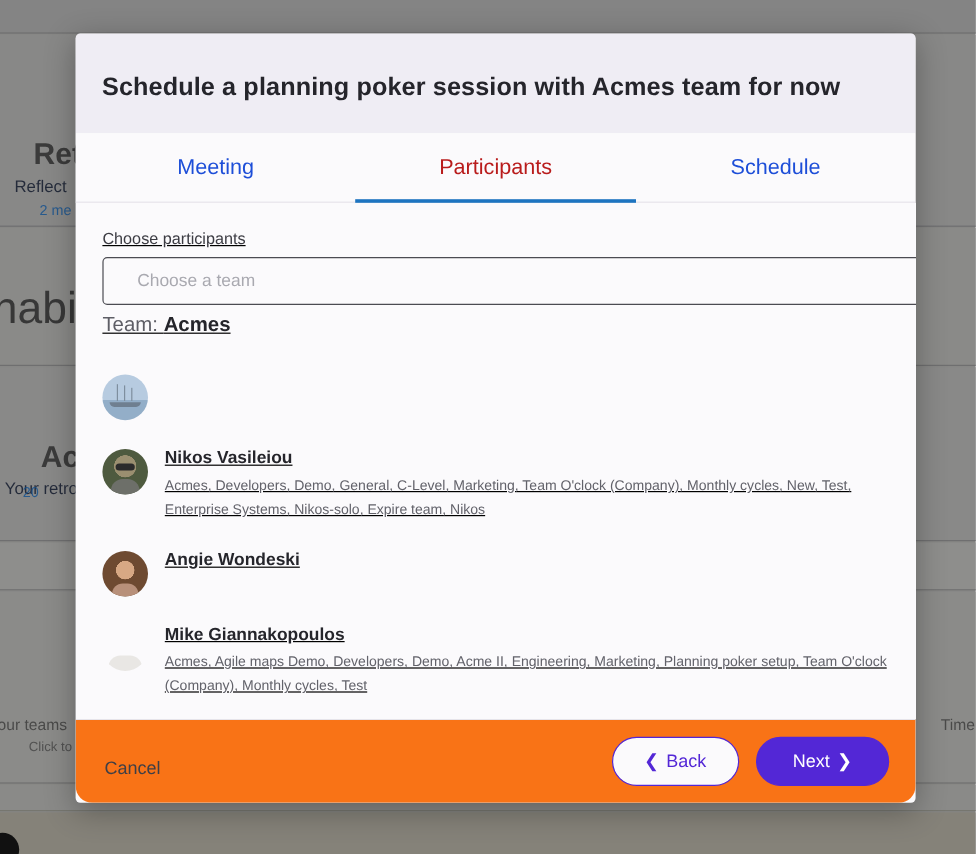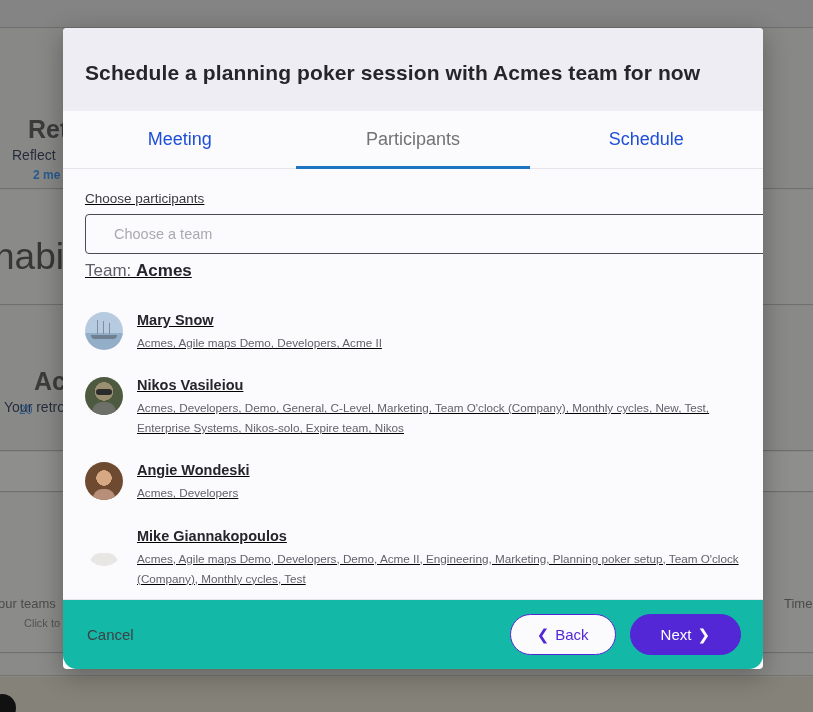--- a/index.html
+++ b/index.html
@@ -89,21 +89,21 @@
     flex: 1;
     text-align: center;
     padding: 18px 0 16px 0;
     font-size: 18px;
     color: #1d4ed8;
     cursor: pointer;
     border-bottom: 3px solid transparent;
     margin-bottom: -1px;
   }
   .tab.active {
-    color: #737373;
+    color: #b91c1c;
     border-bottom-color: #1d74c0;
   }
 
   .modal-body {
     flex: 1;
     overflow-y: auto;
     padding: 22px 22px 4px 22px;
     background: #fbfafc;
     position: relative;
     text-decoration: underline;
@@ -202,24 +202,24 @@
     margin-bottom: 5px;
   }
   .p-teams {
     font-size: 11.7px;
     color: #62626a;
     line-height: 1.72;
   }
 
   .modal-footer {
     border-top: 1px solid #e6e4ea;
-    background: #14b8a6;
+    background: #f97316;
     padding: 14px 22px;
     display: flex;
-    align-items: center;
+    align-items: flex-end;
     justify-content: space-between;
     border-radius: 0 0 14px 14px;
   }
   .cancel-btn {
     background: none;
     border: none;
     font-family: "Liberation Sans", sans-serif;
     font-size: 15px;
     color: #3f3f46;
     cursor: pointer;
@@ -260,21 +260,21 @@
   <div class="bg-band card1"></div>
   <div class="bg-band card2"></div>
   <div class="bg-band card3"></div>
   <div class="bg-band card4"></div>
   <div class="bg-band card5"></div>
   <div class="bg-band card6"></div>
   <div class="bg-band footer"></div>
 
   <div class="bg-text bg-title" style="left:28px; top:115px;">Ret</div>
   <div class="bg-text bg-sub" style="left:12px; top:147px;">Reflect </div>
-  <div class="bg-text bg-link" style="left:33px; top:168px;font-weight:bold;">2 me</div>
+  <div class="bg-text bg-link" style="left:33px; top:168px;">2 me</div>
 
   <div class="bg-text bg-huge" style="left:-6px; top:236px;">habit</div>
 
   <div class="bg-text bg-title" style="left:34px; top:367px;">Ac</div>
   <div class="bg-text bg-sub" style="left:4px; top:399px;">Your retro</div>
   <div class="bg-text bg-link" style="left:19px; top:403px;">20 </div>
 
   <div class="bg-text bg-small" style="left:-2px; top:596px;">our teams</div>
   <div class="bg-text bg-tiny" style="left:24px; top:617px;">Click to vie</div>
 
@@ -302,39 +302,34 @@
     <input class="team-input" type="text" placeholder="Choose a team" style="">
 
     <div class="team-note">
       <span>Team: </span><b>Acmes</b>
     </div>
 
     <div class="participants">
 
       <div class="participant">
         <div class="avatar a-boat"></div>
-        <div class="p-info">
-          <div class="p-name">Mary Snow</div>
-          <div class="p-teams">Acmes, Agile maps Demo, Developers, Acme II</div>
-        </div>
       </div>
 
       <div class="participant">
         <div class="avatar a-nikos"></div>
         <div class="p-info">
           <div class="p-name">Nikos Vasileiou</div>
           <div class="p-teams">Acmes, Developers, Demo, General, C-Level, Marketing, Team O'clock (Company), Monthly cycles, New, Test, Enterprise Systems, Nikos-solo, Expire team, Nikos</div>
         </div>
       </div>
 
       <div class="participant">
         <div class="avatar a-angie"></div>
         <div class="p-info">
           <div class="p-name">Angie Wondeski</div>
-          <div class="p-teams">Acmes, Developers</div>
         </div>
       </div>
 
       <div class="participant">
         <div class="avatar a-mike"></div>
         <div class="p-info">
           <div class="p-name">Mike Giannakopoulos</div>
           <div class="p-teams">Acmes, Agile maps Demo, Developers, Demo, Acme II, Engineering, Marketing, Planning poker setup, Team O'clock (Company), Monthly cycles, Test</div>
         </div>
       </div>

